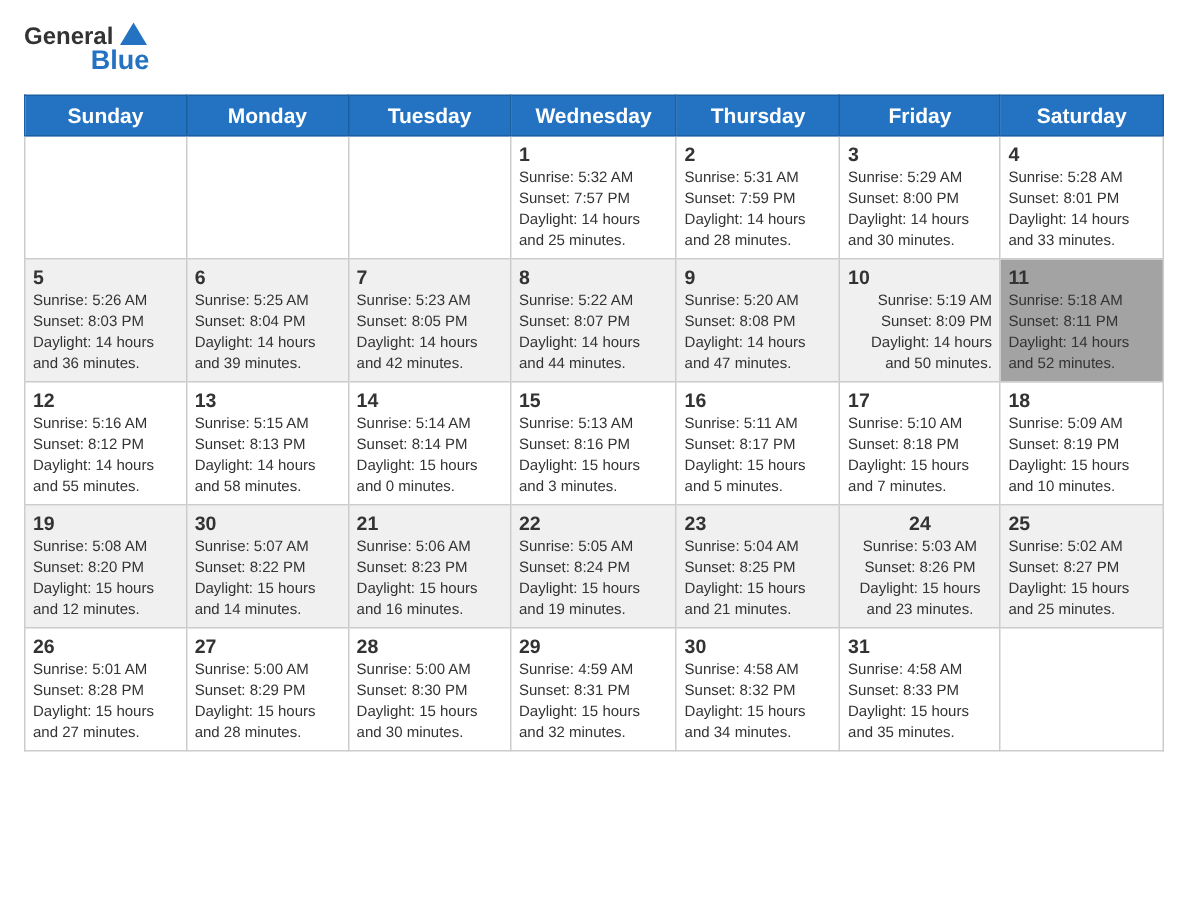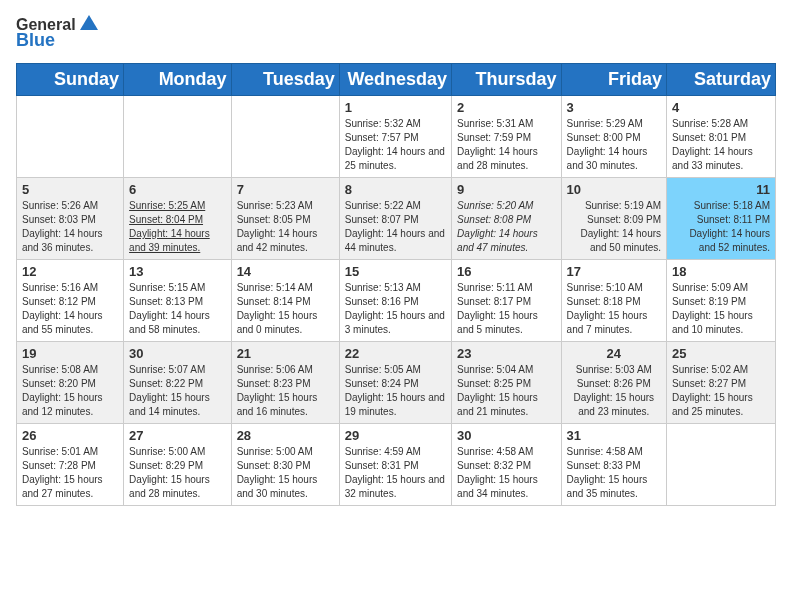--- a/index.html
+++ b/index.html
@@ -35,23 +35,23 @@
       color: #555;
     }
     .calendar {
       width: 100%;
       border-collapse: collapse;
       border: 1px solid #ccc;
     }
     .calendar th {
       background: #2473c2;
       color: #fff;
-      text-align: right;
+      text-align: center;
       padding: 5px 4px;
-      font-size: 18px;
+      font-size: 14px;
       border: 1px solid #1a5fa0;
     }
     .calendar td {
       vertical-align: top;
       padding: 4px 5px;
       border: 1px solid #ccc;
       width: 113px;
       min-height: 80px;
       font-size: 10.5px;
       color: #333;
@@ -79,21 +79,21 @@
 
 <div class="header">
   <div class="logo">
     <div>
       <div style="display:flex;align-items:center;">
         <span class="logo-general" style="font-size:16px;font-weight:bold;">General</span>
         <svg width="22" height="22" viewBox="0 0 22 22" style="margin-left:2px;margin-top:-4px;">
           <polygon points="2,18 11,3 20,18" fill="#2473c2"></polygon>
         </svg>
       </div>
-      <div class="logo-blue" style="font-size:18px;font-weight:bold;color:#2473c2;margin-top:-4px;">Blue</div>
+      <div class="logo-blue" style="font-size:18px;font-weight:bold;color:#2473c2;margin-top:-4px;text-align:right;">Blue</div>
     </div>
   </div>
   <div class="title-block">
     <div class="month-title"></div>
     <div class="location"></div>
   </div>
 </div>
 
 <table class="calendar">
   <thead>
@@ -139,49 +139,49 @@
       </tr>
       <tr>
         <td style="background: rgb(240, 240, 240);">
           <div class="day-number">5</div>
           <div class="day-info" style="white-space: pre-line;">Sunrise: 5:26 AM
 Sunset: 8:03 PM
 Daylight: 14 hours and 36 minutes.</div>
         </td>
         <td style="background: rgb(240, 240, 240);">
           <div class="day-number">6</div>
-          <div class="day-info" style="white-space: pre-line; text-decoration: underline;">Sunrise: 5:25 AM
+          <div class="day-info" style="white-space: pre-line;">Sunrise: 5:25 AM
 Sunset: 8:04 PM
 Daylight: 14 hours and 39 minutes.</div>
         </td>
         <td style="background: rgb(240, 240, 240);">
           <div class="day-number">7</div>
           <div class="day-info" style="white-space: pre-line;">Sunrise: 5:23 AM
 Sunset: 8:05 PM
 Daylight: 14 hours and 42 minutes.</div>
         </td>
         <td style="background: rgb(240, 240, 240);">
           <div class="day-number">8</div>
           <div class="day-info" style="white-space: pre-line;">Sunrise: 5:22 AM
 Sunset: 8:07 PM
 Daylight: 14 hours and 44 minutes.</div>
         </td>
         <td style="background: rgb(240, 240, 240);">
           <div class="day-number">9</div>
-          <div class="day-info" style="white-space: pre-line; font-style: italic;">Sunrise: 5:20 AM
+          <div class="day-info" style="white-space: pre-line;">Sunrise: 5:20 AM
 Sunset: 8:08 PM
 Daylight: 14 hours and 47 minutes.</div>
         </td>
         <td style="background: rgb(240, 240, 240); margin-left: 40px;">
           <div class="day-number">10</div>
           <div class="day-info" style="white-space: pre-line; text-align: right;">Sunrise: 5:19 AM
 Sunset: 8:09 PM
 Daylight: 14 hours and 50 minutes.</div>
         </td>
-        <td style="background: #7dd3fc; text-align: right;">
+        <td style="background: #a3a3a3;">
           <div class="day-number">11</div>
           <div class="day-info" style="white-space: pre-line;">Sunrise: 5:18 AM
 Sunset: 8:11 PM
 Daylight: 14 hours and 52 minutes.</div>
         </td>
       </tr>
       <tr>
         <td>
           <div class="day-number">12</div>
           <div class="day-info" style="white-space: pre-line;">Sunrise: 5:16 AM
@@ -266,21 +266,21 @@
           <div class="day-number">25</div>
           <div class="day-info" style="white-space: pre-line;">Sunrise: 5:02 AM
 Sunset: 8:27 PM
 Daylight: 15 hours and 25 minutes.</div>
         </td>
       </tr>
       <tr>
         <td>
           <div class="day-number">26</div>
           <div class="day-info" style="white-space: pre-line;">Sunrise: 5:01 AM
-Sunset: 7:28 PM
+Sunset: 8:28 PM
 Daylight: 15 hours and 27 minutes.</div>
         </td>
         <td>
           <div class="day-number">27</div>
           <div class="day-info" style="white-space: pre-line;">Sunrise: 5:00 AM
 Sunset: 8:29 PM
 Daylight: 15 hours and 28 minutes.</div>
         </td>
         <td>
           <div class="day-number">28</div>

